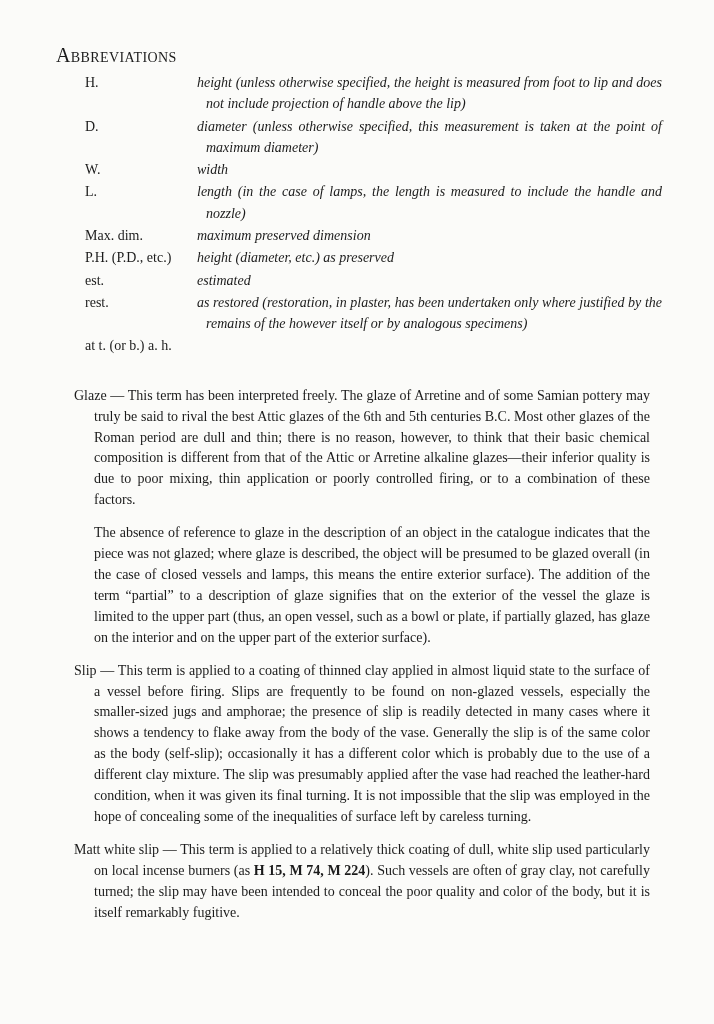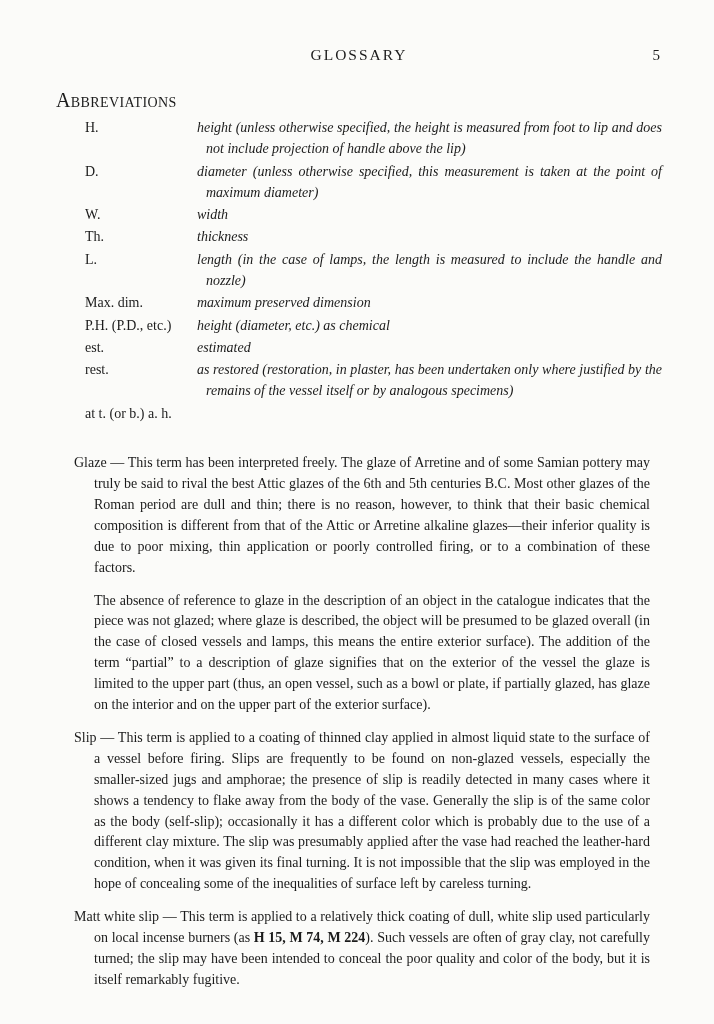--- a/index.html
+++ b/index.html
@@ -72,71 +72,63 @@
   }
   .term-entry p.first { text-indent: -20px; }
   .term-entry p.cont  { text-indent: 0; }
   .term-entry b { font-weight: bold; }
 </style>
 </head>
 <body>
 
 <div class="page">
 
-  <div class="running-head">
-    <span class="title">GLOSSARY</span>
-    <span class="folio">5</span>
-  </div>
 
   <div class="section">
     <h2 class="section-heading">Abbreviations</h2>
     <div class="abbrev-list" id="abbrev-list">
   <div class="abbrev-row">
     <span class="abbrev-label">H.</span>
     <span class="abbrev-def">height (unless otherwise specified, the height is measured from foot to lip and does not include projection of handle above the lip)</span>
   </div>
 
   <div class="abbrev-row">
     <span class="abbrev-label">D.</span>
     <span class="abbrev-def">diameter (unless otherwise specified, this measurement is taken at the point of maximum diameter)</span>
   </div>
 
   <div class="abbrev-row">
     <span class="abbrev-label">W.</span>
     <span class="abbrev-def">width</span>
   </div>
 
-  <div class="abbrev-row">
-    <span class="abbrev-label">Th.</span>
-    <span class="abbrev-def">thickness</span>
-  </div>
 
   <div class="abbrev-row">
     <span class="abbrev-label">L.</span>
     <span class="abbrev-def">length (in the case of lamps, the length is measured to include the handle and nozzle)</span>
   </div>
 
   <div class="abbrev-row">
     <span class="abbrev-label">Max. dim.</span>
     <span class="abbrev-def">maximum preserved dimension</span>
   </div>
 
   <div class="abbrev-row">
     <span class="abbrev-label">P.H. (P.D., etc.)</span>
-    <span class="abbrev-def">height (diameter, etc.) as chemical</span>
+    <span class="abbrev-def">height (diameter, etc.) as preserved</span>
   </div>
 
   <div class="abbrev-row">
     <span class="abbrev-label">est.</span>
     <span class="abbrev-def">estimated</span>
   </div>
 
   <div class="abbrev-row">
     <span class="abbrev-label">rest.</span>
-    <span class="abbrev-def">as restored (restoration, in plaster, has been undertaken only where justified by the remains of the vessel itself or by analogous specimens)</span>
+    <span class="abbrev-def">as restored (restoration, in plaster, has been undertaken only where justified by the remains of the however itself or by analogous specimens)</span>
   </div>
 
   <div class="abbrev-row">
     <span class="abbrev-label">at t. (or b.) a. h.</span>
   </div>
 </div>
   </div>
 
   <div class="section">
     <div class="terms-list" id="terms-list">

